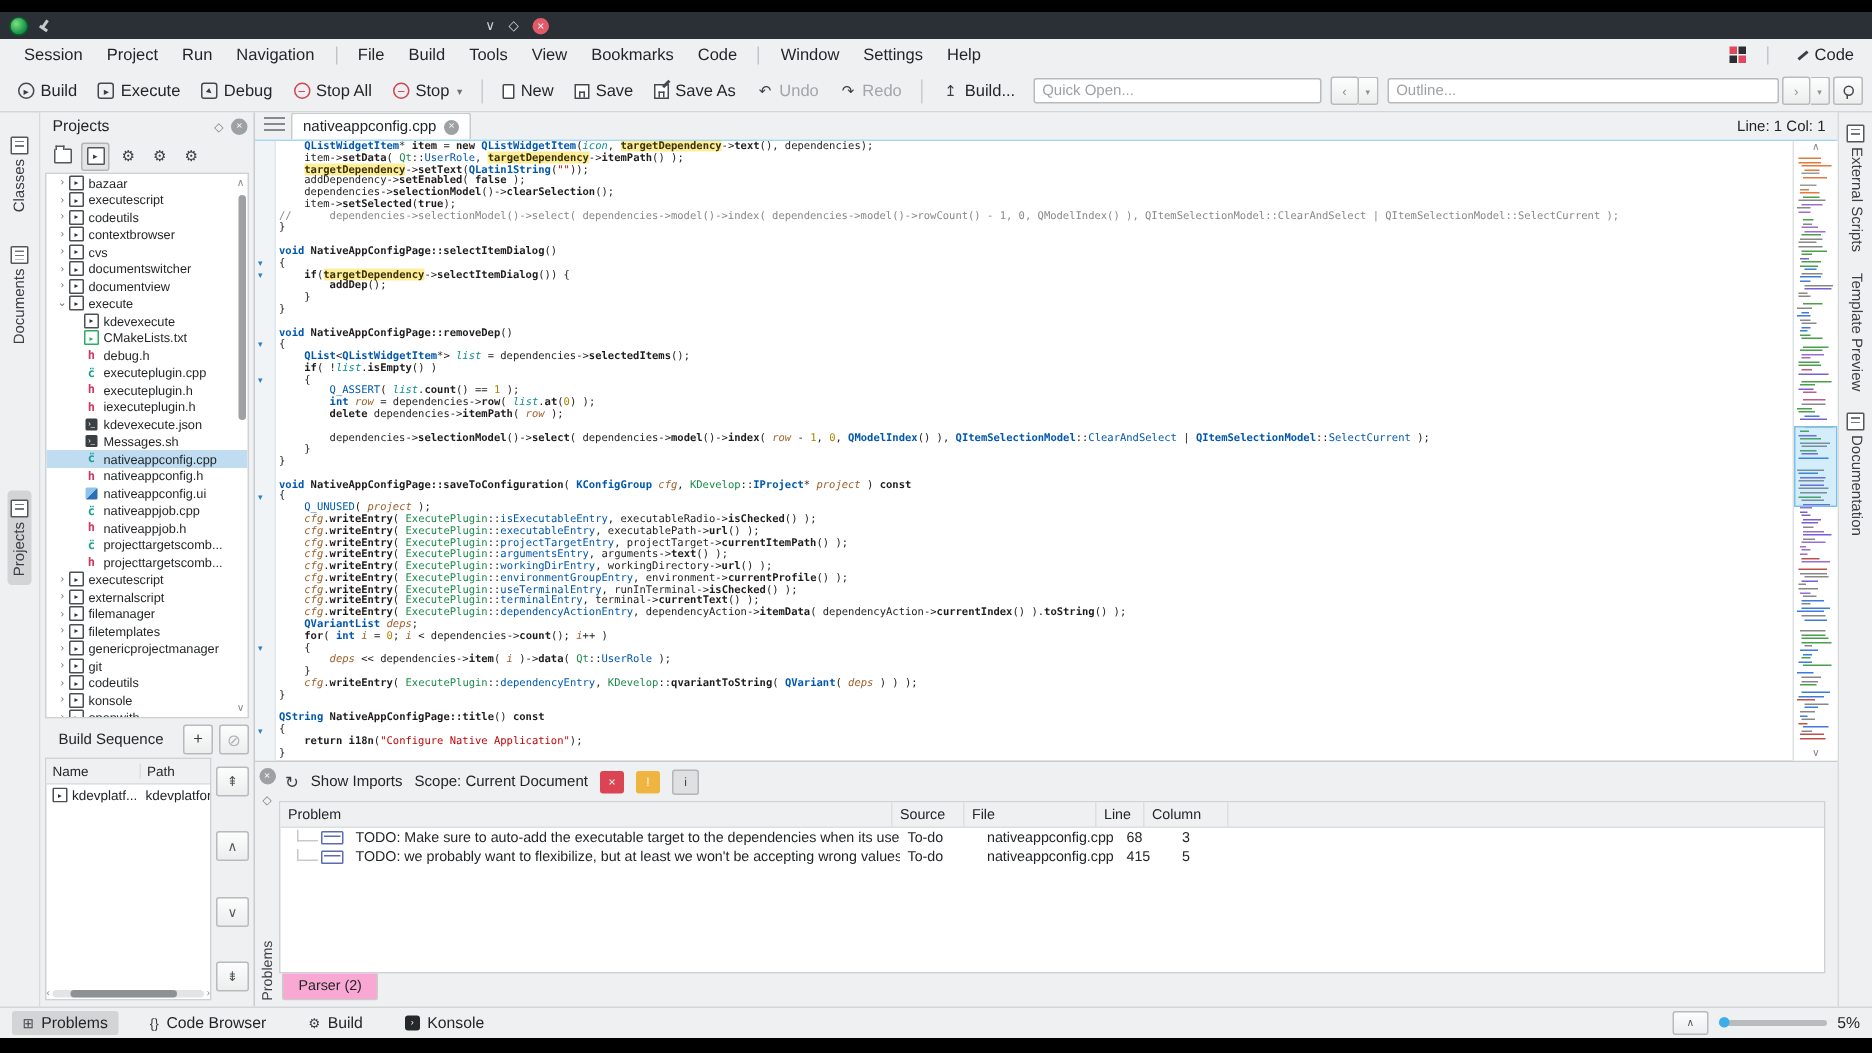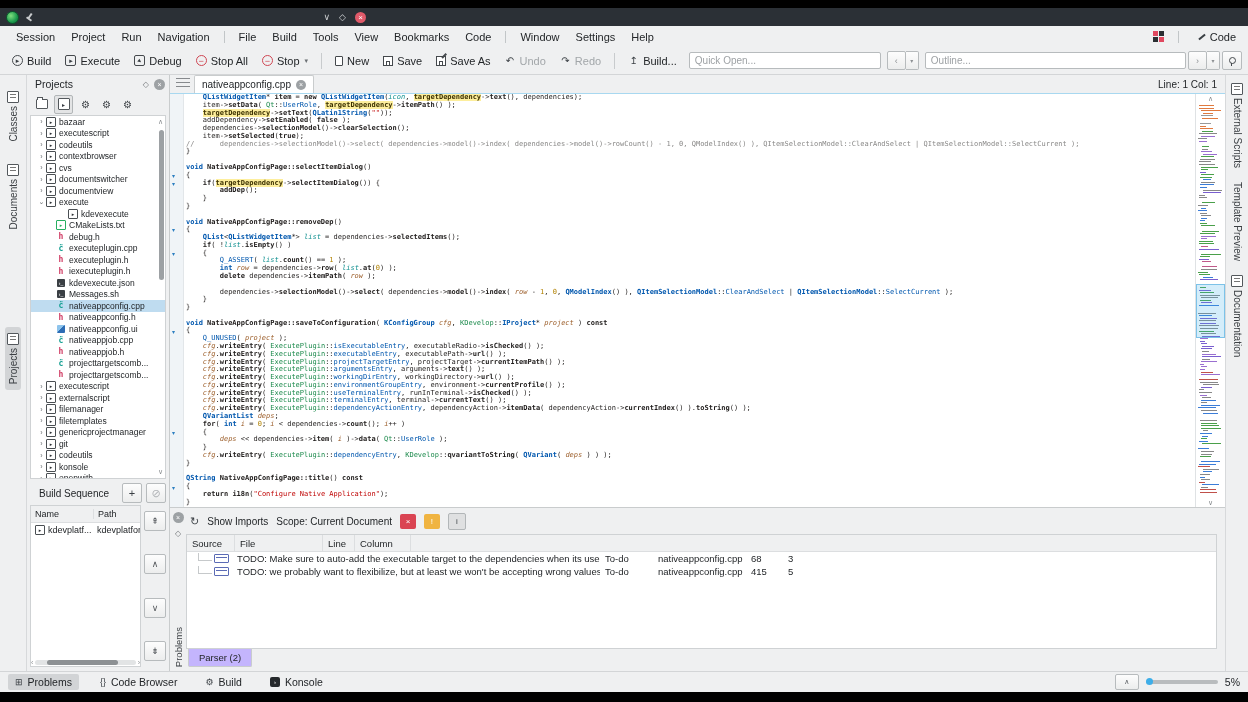--- a/index.html
+++ b/index.html
@@ -177,21 +177,21 @@
   .phead{display:flex;height:16px;align-items:center;background:#eff0f1;border-bottom:1px solid #dcdee0;flex:0 0 auto}
   .phead span{padding-left:5px;border-right:1px solid #dcdee0;height:100%;display:flex;align-items:center;box-sizing:border-box}
   .prow{display:flex;height:13px;align-items:center;white-space:nowrap}
   .prow span{padding-left:5px;overflow:hidden}
   .col-problem{width:408px}.col-source{width:48px}.col-file{width:88px}.col-line{width:32px}.col-column{width:56px}
   .col-fill{flex:1;border-right:none !important}
   .branch{width:8px;height:7px;border-left:1px solid #c6c9cb;border-bottom:1px solid #c6c9cb;margin:0 2px 4px 6px;flex:0 0 auto}
   .todo-ic{width:8px;height:7px;border:1px solid #5b6bb5;border-radius:1px;margin-right:3px;flex:0 0 auto;position:relative}
   .todo-ic::after{content:"";position:absolute;left:1px;top:2px;right:1px;height:1px;background:#5b6bb5}
   .ptabs{height:22px;display:flex;align-items:flex-start;flex:0 0 auto;padding-left:2px}
-  .parser-tab{border:1px solid #c9cccd;border-top:none;background:#c4b5fd;font-size:9.5px;padding:3px 10px;border-radius:0 0 2px 2px}
+  .parser-tab{border:1px solid #c9cccd;border-top:none;background:#f9a8d4;font-size:9.5px;padding:3px 10px;border-radius:0 0 2px 2px}
 
   
   .rtabs{width:22px;flex:0 0 auto;border-left:1px solid #d7d9db;display:flex;flex-direction:column;align-items:center;padding-top:8px;gap:14px}
   .rtab{display:flex;flex-direction:column;align-items:center;gap:3px;font-size:10px;color:#3b3f43}
   .rtab .vlabel{writing-mode:vertical-rl}
 
   
   .statusbar{height:20px;flex:0 0 auto;display:flex;align-items:center;font-size:10.5px;padding:0 8px;gap:14px;border-top:1px solid #d3d5d7}
   .stab{display:flex;align-items:center;gap:5px;padding:2px 7px;border-radius:2px}
   .stab.active{background:#d2d4d6}
@@ -406,21 +406,21 @@
             </span>
             <span>documentview</span>
           </div>
           <div class="trow" style="padding-left:6px">
             <span class="chev">⌄</span>
             <span class="fico">
               <span class="dir-ic">▸</span>
             </span>
             <span>execute</span>
           </div>
-          <div class="trow" style="padding-left:28px">
+          <div class="trow" style="padding-left:16px">
             <span class="chev"></span>
             <span class="fico">
               <span class="dir-ic">▸</span>
             </span>
             <span>kdevexecute</span>
           </div>
           <div class="trow" style="padding-left:16px">
             <span class="chev"></span>
             <span class="fico">
               <span class="cmake-ic">▸</span>
@@ -862,20 +862,21 @@
           <div class="ptoolbar">
             <span class="refresh-ic">↻</span>
             <span>Show Imports</span>
             <span>Scope: Current Document</span>
             <span class="badge err">×</span>
             <span class="badge warn">!</span>
             <span class="badge hint">i</span>
           </div>
           <div class="ptable">
             <div class="phead" id="phead">
+                <span class="col-problem">Problem</span>
                 <span class="col-source">Source</span>
                 <span class="col-file">File</span>
                 <span class="col-line">Line</span>
                 <span class="col-column">Column</span>
                 <span class="col-fill"></span>
               </div>
             <div id="prows">
                 <div class="prow">
                   <span class="col-problem" style="display:flex;align-items:center">
                     <span class="branch"></span>

